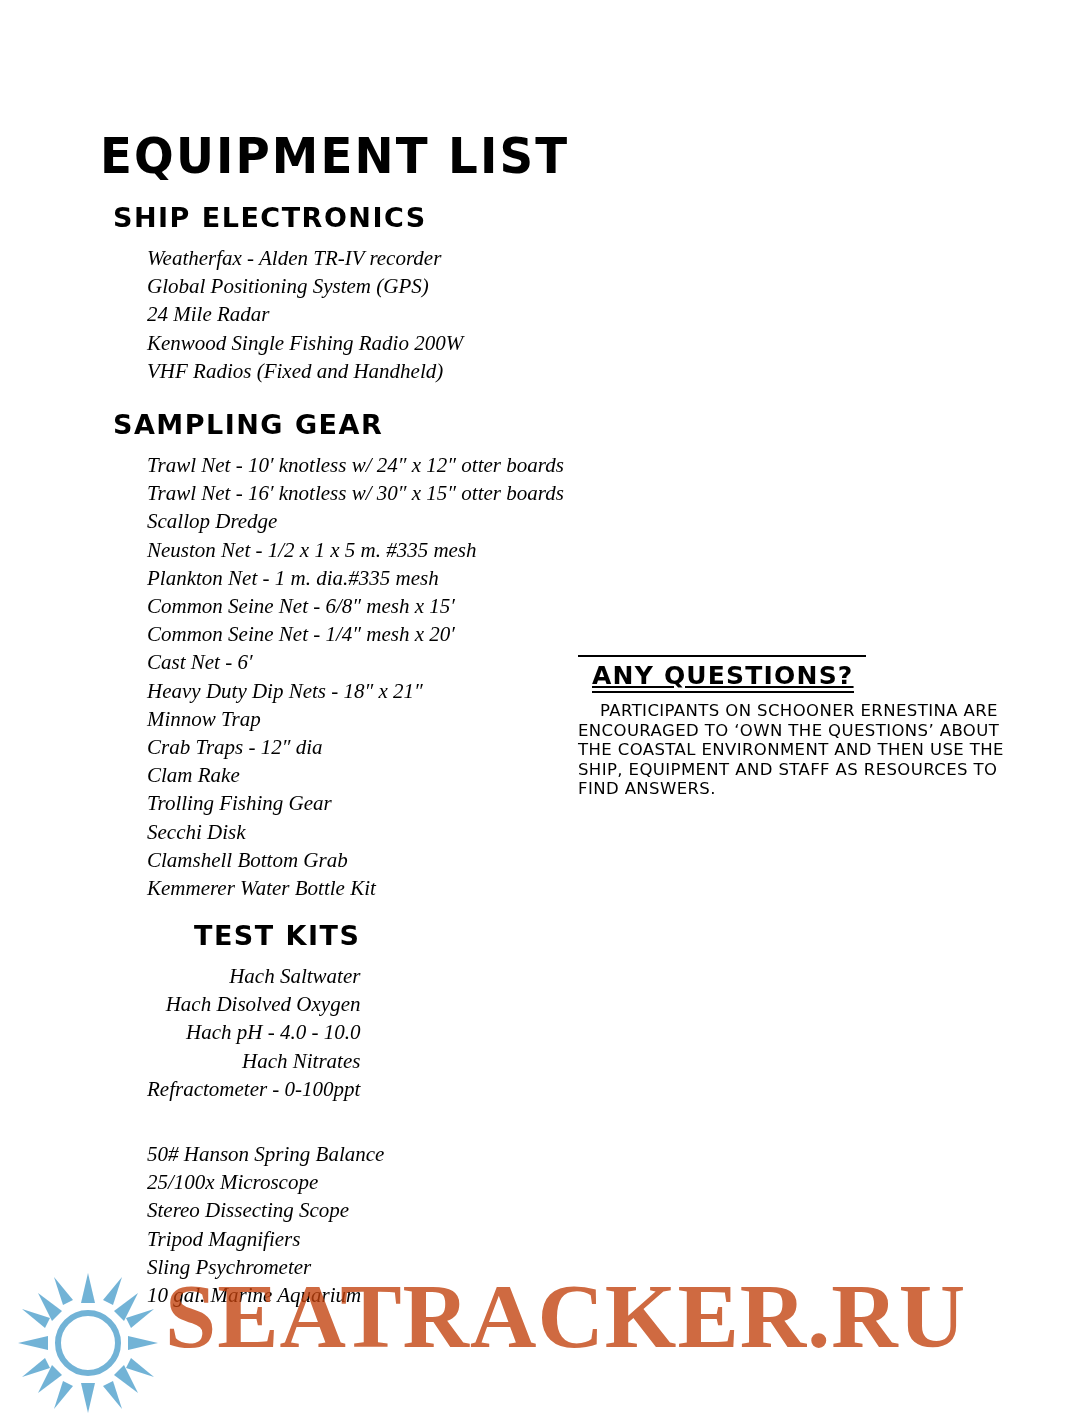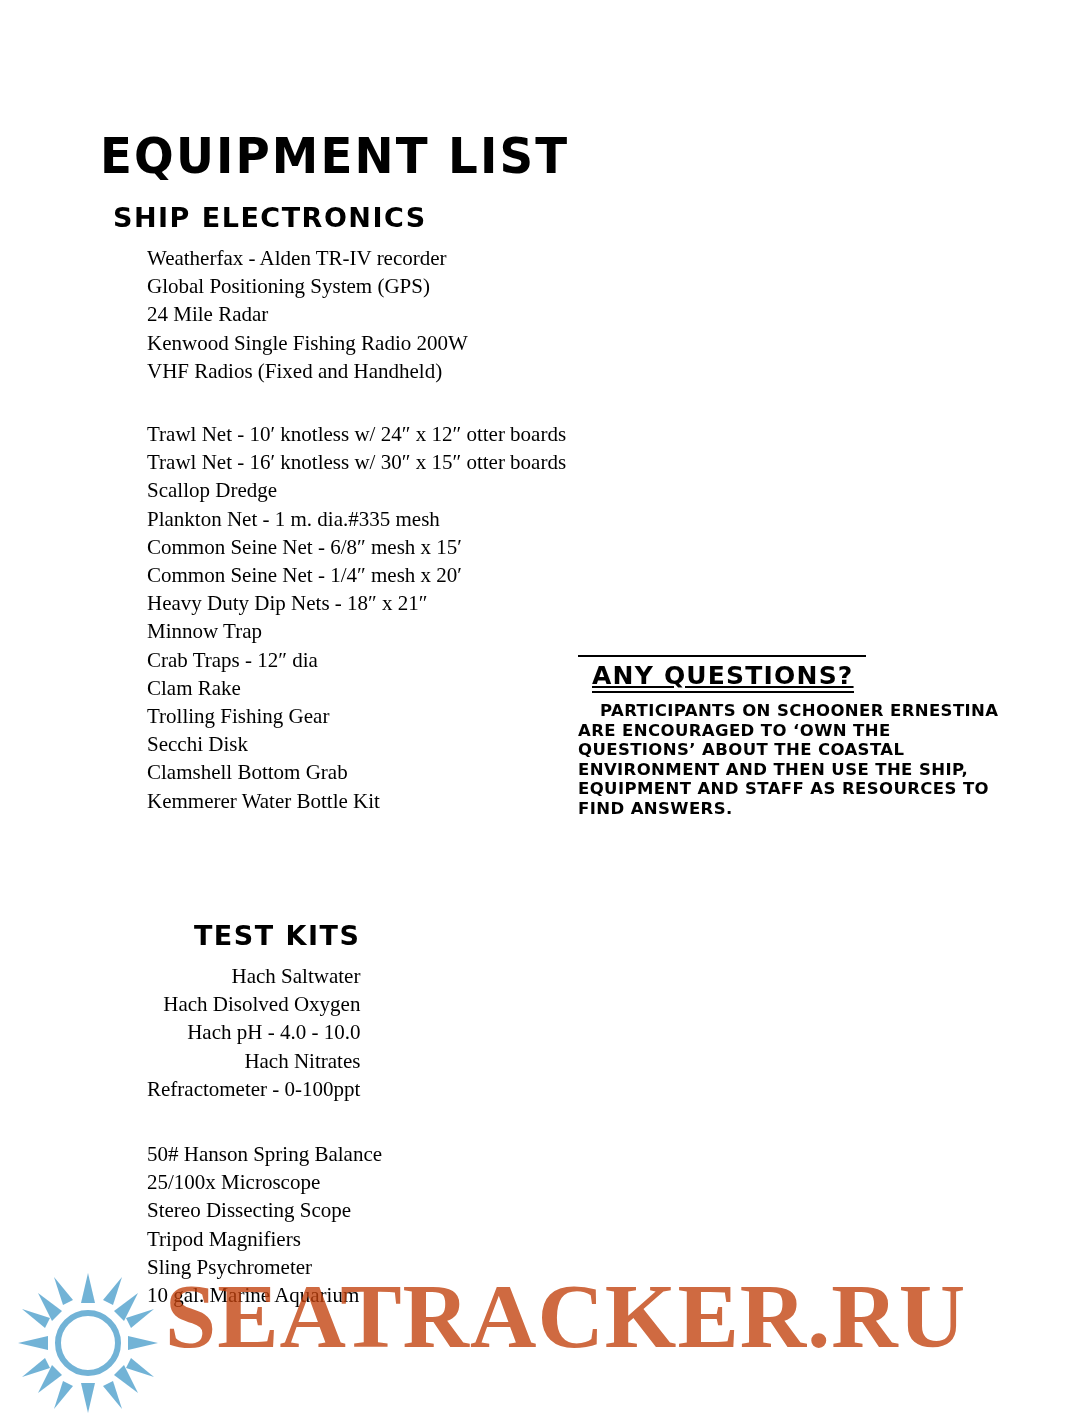--- a/index.html
+++ b/index.html
@@ -57,20 +57,21 @@
     padding: 0;
     list-style: none;
     margin-top: 11px;
     margin-left: 34px;
   }
   .section .items li {
     font-family: "Liberation Serif", serif;
     font-size: 21px;
     line-height: 28.2px;
     white-space: nowrap;
+    font-style: italic;
   }
 
   #sec-ship      { top: 202px; }
   #sec-sampling  { top: 409px; }
   #sec-test      { top: 920px; text-align: right; }
   #sec-other     { top: 1129px; }
 
   
   .question-box {
     position: absolute;
@@ -90,21 +91,21 @@
     letter-spacing: 1.2px;
     text-transform: uppercase;
     margin: 0 0 1px 14px;
     border-bottom: 2px solid #000;
     display: inline-block;
     padding-bottom: 1px;
     text-decoration: underline;
   }
   .question-body {
     font-family: "DejaVu Sans", sans-serif;
-    font-weight: 700;
+    font-weight: 400;
     font-size: 16.5px;
     line-height: 19.6px;
     letter-spacing: 0.4px;
     text-transform: uppercase;
     margin: 7px 0 0 0;
     text-indent: 22px;
     max-width: 428px;
   }
 
   
@@ -148,27 +149,30 @@
     <ul class="items">
       <li>Weatherfax - Alden TR-IV recorder</li>
       <li>Global Positioning System (GPS)</li>
       <li>24 Mile Radar</li>
       <li>Kenwood Single Fishing Radio 200W</li>
       <li>VHF Radios (Fixed and Handheld)</li>
     </ul>
   </div>
 
   <div class="section" id="sec-sampling">
+    <h2 class="section-heading">SAMPLING GEAR</h2>
     <ul class="items">
       <li>Trawl Net - 10′ knotless w/ 24″ x 12″ otter boards</li>
       <li>Trawl Net - 16′ knotless w/ 30″ x 15″ otter boards</li>
       <li>Scallop Dredge</li>
+      <li>Neuston Net - 1/2 x 1 x 5 m. #335 mesh</li>
       <li>Plankton Net - 1 m. dia.#335 mesh</li>
       <li>Common Seine Net - 6/8″ mesh x 15′</li>
       <li>Common Seine Net - 1/4″ mesh x 20′</li>
+      <li>Cast Net - 6′</li>
       <li>Heavy Duty Dip Nets - 18″ x 21″</li>
       <li>Minnow Trap</li>
       <li>Crab Traps - 12″ dia</li>
       <li>Clam Rake</li>
       <li>Trolling Fishing Gear</li>
       <li>Secchi Disk</li>
       <li>Clamshell Bottom Grab</li>
       <li>Kemmerer Water Bottle Kit</li>
     </ul>
   </div>

